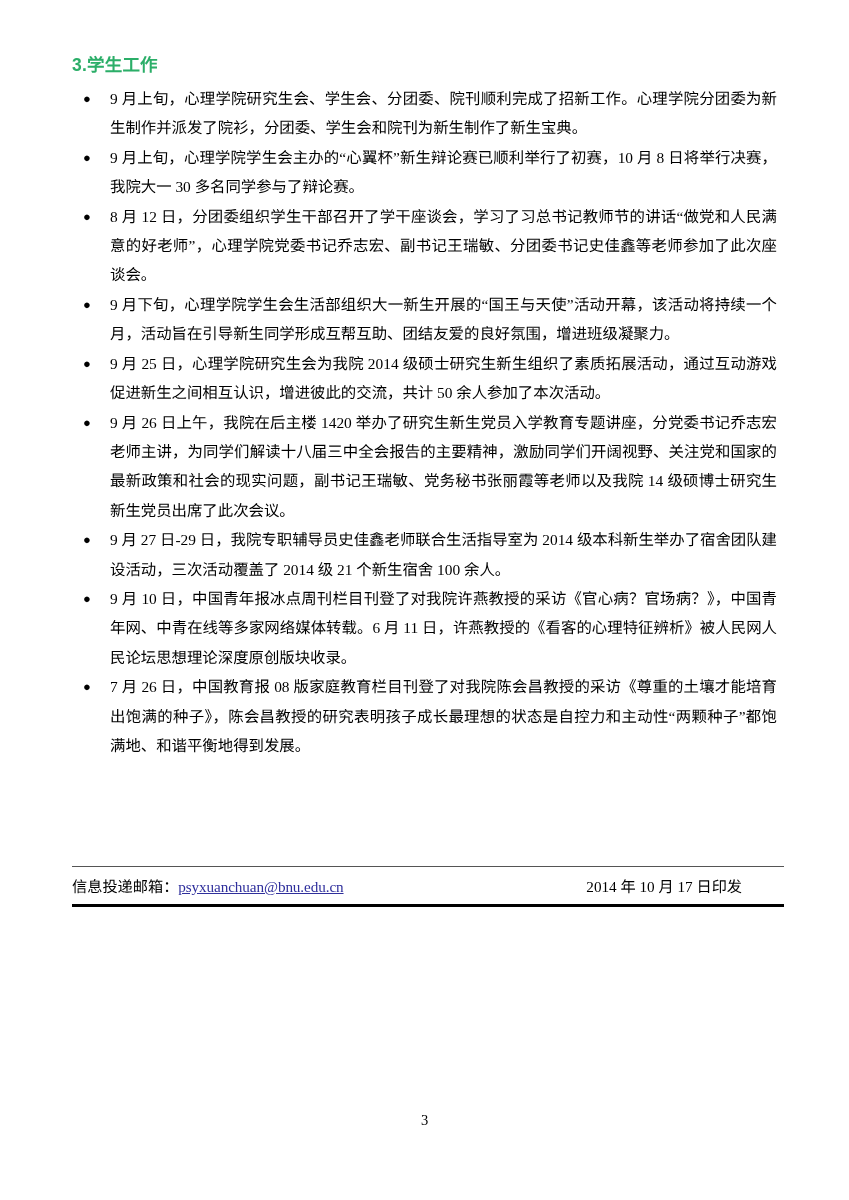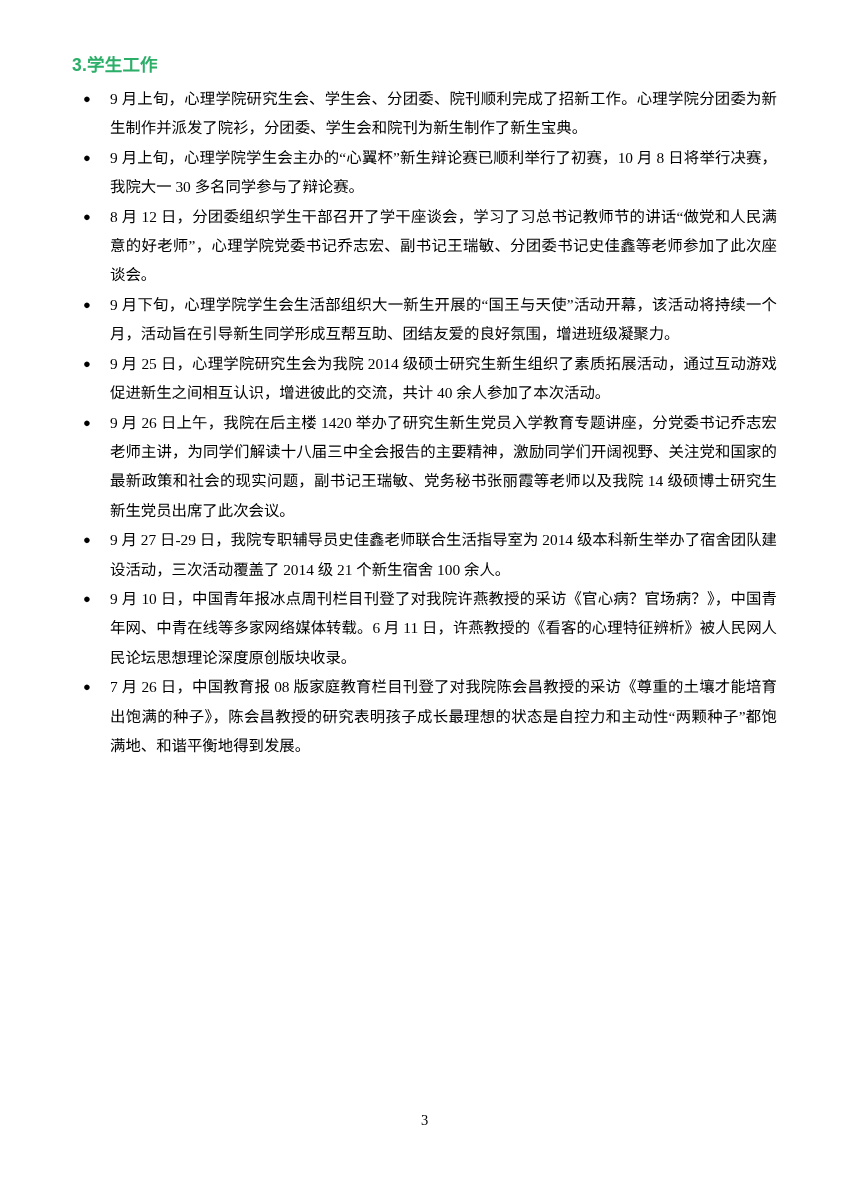--- a/index.html
+++ b/index.html
@@ -150,21 +150,21 @@
       <li class="bullet-item">
         <span class="bullet-marker">●</span>
         <span class="bullet-text">8 月 12 日，分团委组织学生干部召开了学干座谈会，学习了习总书记教师节的讲话“做党和人民满意的好老师”，心理学院党委书记乔志宏、副书记王瑞敏、分团委书记史佳鑫等老师参加了此次座谈会。</span>
       </li>
       <li class="bullet-item">
         <span class="bullet-marker">●</span>
         <span class="bullet-text">9 月下旬，心理学院学生会生活部组织大一新生开展的“国王与天使”活动开幕，该活动将持续一个月，活动旨在引导新生同学形成互帮互助、团结友爱的良好氛围，增进班级凝聚力。</span>
       </li>
       <li class="bullet-item">
         <span class="bullet-marker">●</span>
-        <span class="bullet-text">9 月 25 日，心理学院研究生会为我院 2014 级硕士研究生新生组织了素质拓展活动，通过互动游戏促进新生之间相互认识，增进彼此的交流，共计 40 余人参加了本次活动。</span>
+        <span class="bullet-text">9 月 25 日，心理学院研究生会为我院 2014 级硕士研究生新生组织了素质拓展活动，通过互动游戏促进新生之间相互认识，增进彼此的交流，共计 50 余人参加了本次活动。</span>
       </li>
       <li class="bullet-item">
         <span class="bullet-marker">●</span>
         <span class="bullet-text">9 月 26 日上午，我院在后主楼 1420 举办了研究生新生党员入学教育专题讲座，分党委书记乔志宏老师主讲，为同学们解读十八届三中全会报告的主要精神，激励同学们开阔视野、关注党和国家的最新政策和社会的现实问题，副书记王瑞敏、党务秘书张丽霞等老师以及我院 14 级硕博士研究生新生党员出席了此次会议。</span>
       </li>
       <li class="bullet-item">
         <span class="bullet-marker">●</span>
         <span class="bullet-text">9 月 27 日-29 日，我院专职辅导员史佳鑫老师联合生活指导室为 2014 级本科新生举办了宿舍团队建设活动，三次活动覆盖了 2014 级 21 个新生宿舍 100 余人。</span>
       </li>
     </ul>
@@ -176,16 +176,26 @@
         <span class="bullet-text">9 月 10 日，中国青年报冰点周刊栏目刊登了对我院许燕教授的采访《官心病？官场病？》，中国青年网、中青在线等多家网络媒体转载。6 月 11 日，许燕教授的《看客的心理特征辨析》被人民网人民论坛思想理论深度原创版块收录。</span>
       </li>
       <li class="bullet-item">
         <span class="bullet-marker">●</span>
         <span class="bullet-text">7 月 26 日，中国教育报 08 版家庭教育栏目刊登了对我院陈会昌教授的采访《尊重的土壤才能培育出饱满的种子》，陈会昌教授的研究表明孩子成长最理想的状态是自控力和主动性“两颗种子”都饱满地、和谐平衡地得到发展。</span>
       </li>
     </ul>
 
   </div>
 
+  <div class="footer">
+    <div class="rule-top"></div>
+    <div class="footer-row">
+      <span class="footer-left">信息投递邮箱：</span>
+      <a class="footer-email" href="#">psyxuanchuan@bnu.edu.cn</a>
+      <span class="footer-spacer"></span>
+      <span class="footer-right">2014 年 10 月 17 日印发</span>
+    </div>
+    <div class="rule-bottom"></div>
+  </div>
 
   <div class="page-number">3</div>
 
 </div>
 
 </body></html>

